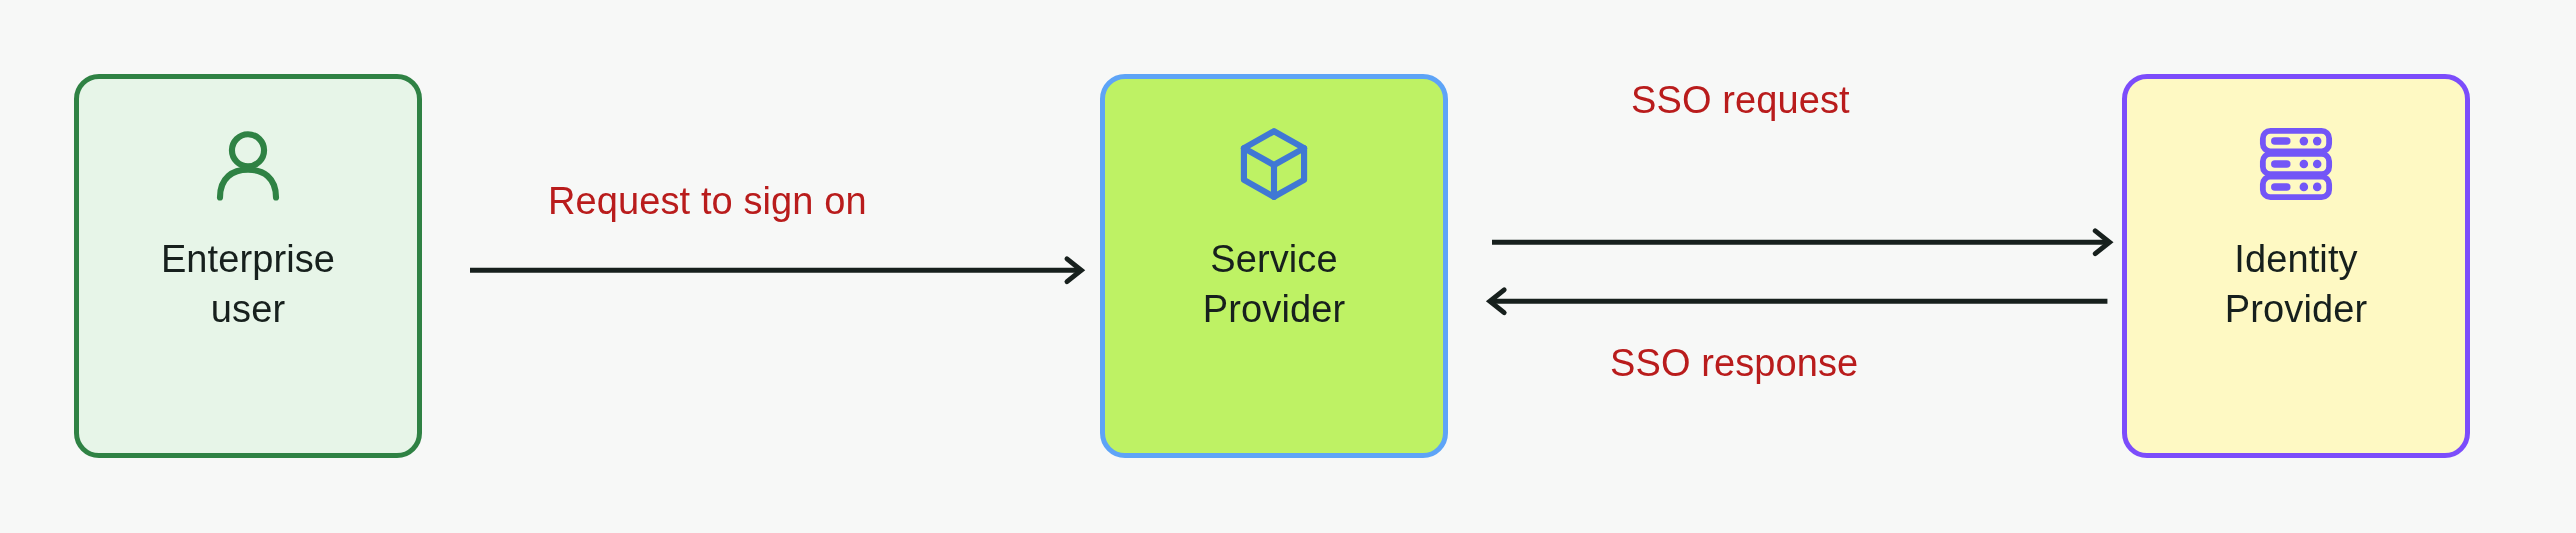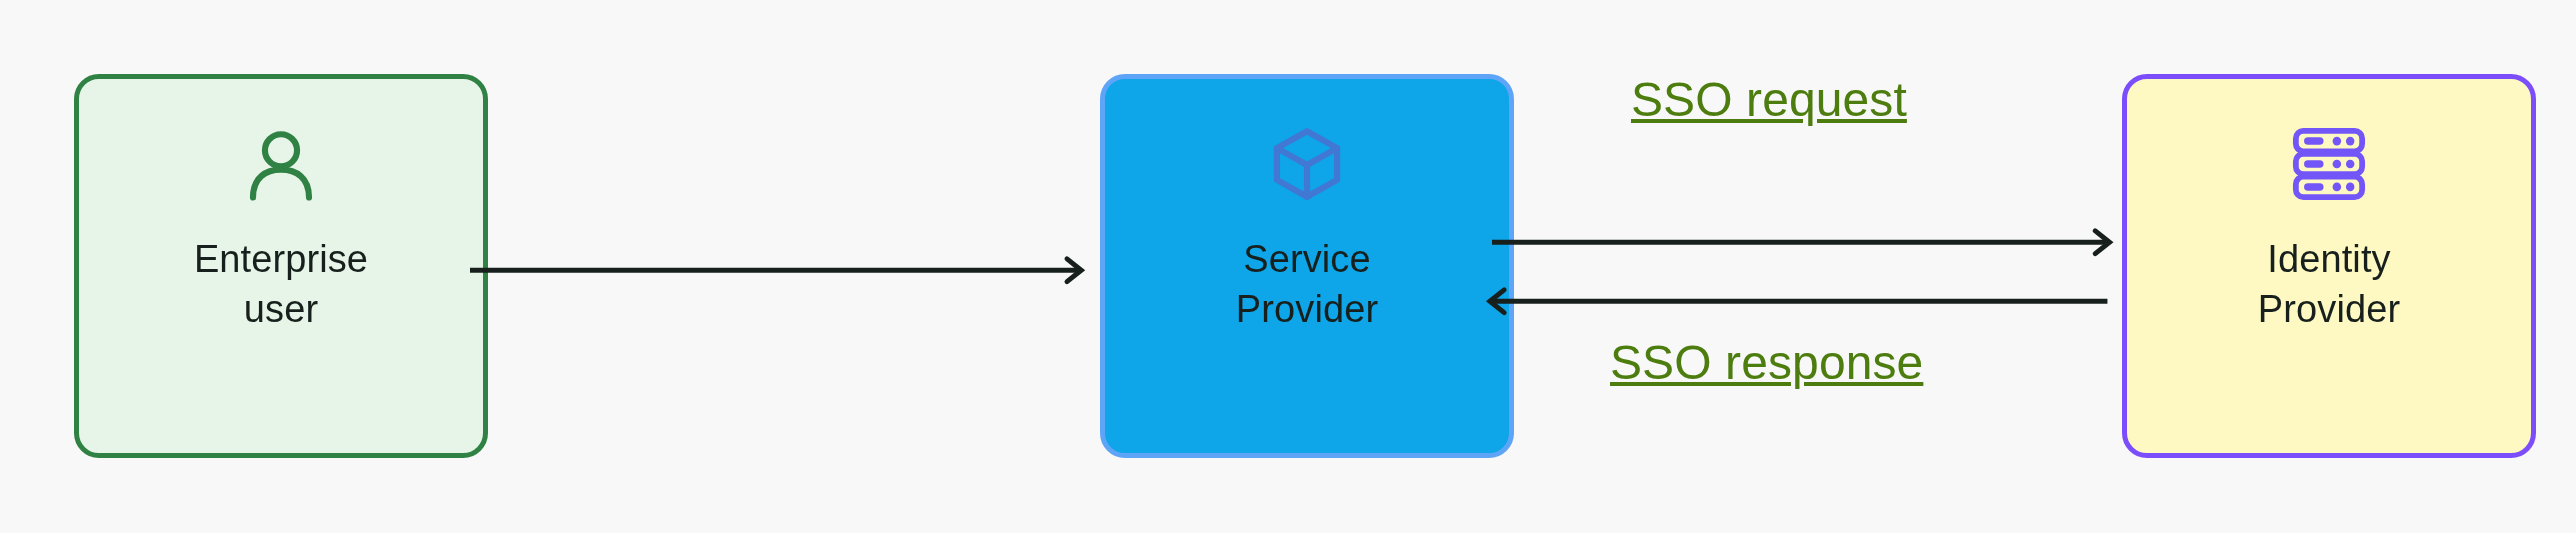--- a/index.html
+++ b/index.html
@@ -16,21 +16,21 @@
   }
   #diagram {
     position: relative;
     width: 2576px;
     height: 533px;
   }
 
   
   .node {
     position: absolute;
-    width: 414px;
+    width: 348px;
     height: 384px;
     box-sizing: border-box;
     border-radius: 25px;
     border-style: solid;
     border-width: 5.7px;
     display: flex;
     flex-direction: column;
     align-items: center;
     justify-content: flex-start;
   }
@@ -53,46 +53,45 @@
 
   #node-enterprise-user {
     left: 74px;
     top: 74px;
     background: #e7f5e8;
     border-color: #2f8244;
   }
   #node-service-provider {
     left: 1100px;
     top: 74px;
-    background: #0ea5e9;
+    background: #bef264;
     border-color: #5ea4f7;
   }
   #node-identity-provider {
     left: 2122px;
     top: 74px;
     background: #fef9c3;
     border-color: #7c4dfb;
   }
 
   
   .edge {
     position: absolute;
   }
   .edge svg {
     display: block;
     overflow: visible;
   }
   .edge-label {
     position: absolute;
-    font-size: 48px;
+    font-size: 38px;
     line-height: 44px;
-    color: #4d7c0f;
+    color: #b91c1c;
     white-space: nowrap;
     letter-spacing: 0.1px;
-    text-decoration: underline;
   }
 
   #edge-signon {
     left: 470px;
     top: 255px;
   }
   #label-signon {
     left: 548px;
     top: 179px;
   }
@@ -164,20 +163,21 @@
     <div class="node-label">Identity
 Provider</div>
   </div>
 
   <div class="edge" id="edge-signon">
     <svg width="617" height="30.5" viewBox="0 0 648 32">
       <path d="M0 16 L640 16" stroke="#17201d" stroke-width="5.2"></path>
       <path d="M627 4 L642 16 L627 28" fill="none" stroke="#17201d" stroke-width="5.2" stroke-linecap="round" stroke-linejoin="miter"></path>
     </svg>
   </div>
+  <div class="edge-label" id="label-signon">Request to sign on</div>
 
   <div class="edge" id="edge-sso-request">
     <svg width="629" height="30.5" viewBox="0 0 660 32">
       <path d="M0 16 L646 16" stroke="#17201d" stroke-width="5.2"></path>
       <path d="M633 4 L648 16 L633 28" fill="none" stroke="#17201d" stroke-width="5.2" stroke-linecap="round" stroke-linejoin="miter"></path>
     </svg>
   </div>
   <div class="edge-label" id="label-sso-request">SSO request</div>
 
   <div class="edge" id="edge-sso-response">

